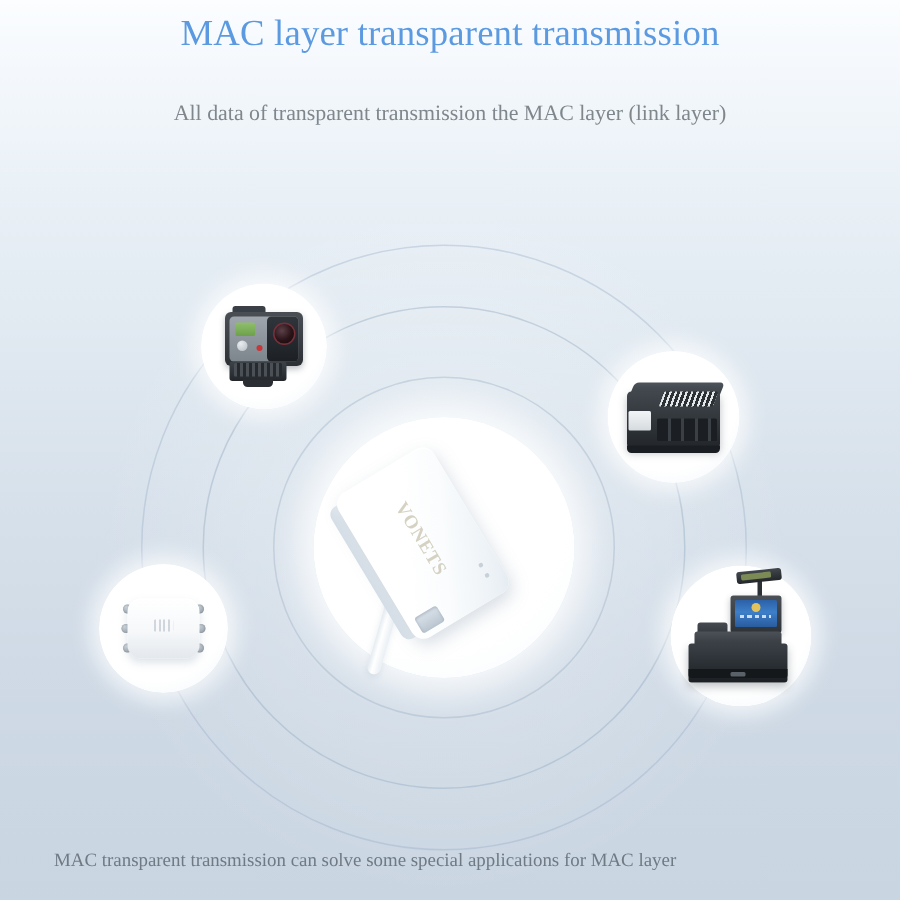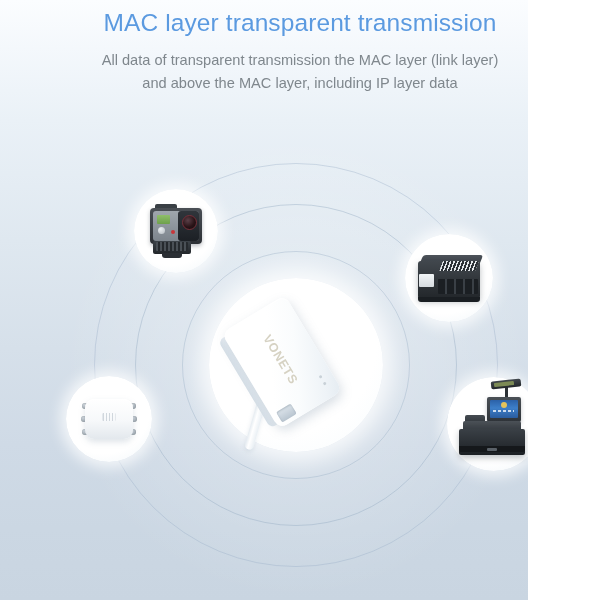--- a/index.html
+++ b/index.html
@@ -8,32 +8,33 @@
   }
   body {
     width: 600px;
     height: 600px;
     font-family: "Liberation Sans", sans-serif;
     overflow: hidden;
   }
 
   #stage {
     position: relative;
-    width: 528px;
+    width: 600px;
     height: 600px;
     background: linear-gradient(to bottom,
         #fbfdff 0%,
         #f4f8fc 8%,
         #eaf1f7 20%,
         #dfe8f0 40%,
         #d6e0ea 58%,
         #cfdae6 74%,
         #cbd7e3 88%,
         #c9d5e1 100%);
     overflow: hidden;
+    font-family: Liberation Serif, serif;
   }
 
   
   .header {
     position: absolute;
     top: 0; left: 0;
     width: 600px;
     text-align: center;
     z-index: 30;
   }
@@ -41,21 +42,21 @@
     margin: 0;
     padding-top: 8px;
     font-size: 24.5px;
     font-weight: 400;
     letter-spacing: 0.1px;
     color: #5b9ae0;
     line-height: 1.25;
     white-space: nowrap;
   }
   .subtitle {
-    margin: 0;
+    margin: 16px;
     padding-top: 10px;
     font-size: 14.6px;
     font-weight: 400;
     color: #7f878d;
     line-height: 1.62;
   }
   .subtitle .sub-line { display: block; }
 
   
   .footer {
@@ -489,21 +490,20 @@
 </style>
 </head>
 <body>
 
 <div id="stage">
 
   <div class="header">
     <h1 class="title">MAC layer transparent transmission</h1>
     <div class="subtitle">
       <span class="sub-line">All data of transparent transmission the MAC layer (link layer)</span>
-      <span class="sub-line">and above the MAC layer, including IP layer data</span>
     </div>
   </div>
 
   <div class="halo"></div>
   <div class="ring r-outer"></div>
   <div class="ring r-mid"></div>
   <div class="ring r-inner"></div>
 
   <div class="center-disc"></div>
 
@@ -575,16 +575,17 @@
       <div class="pos-printer"></div>
       <div class="pos-deck"></div>
       <div class="pos-drawer"></div>
       <div class="pos-drawer-lip"></div>
       <div class="pos-drawer-knob"></div>
     </div>
   </div>
 
   <div class="footer">
     <p>
+      <span class="cap-line">MAC transparent transmission can solve some special applications for MAC layer</span>
     </p>
   </div>
 
 </div>
 
 </body></html>

